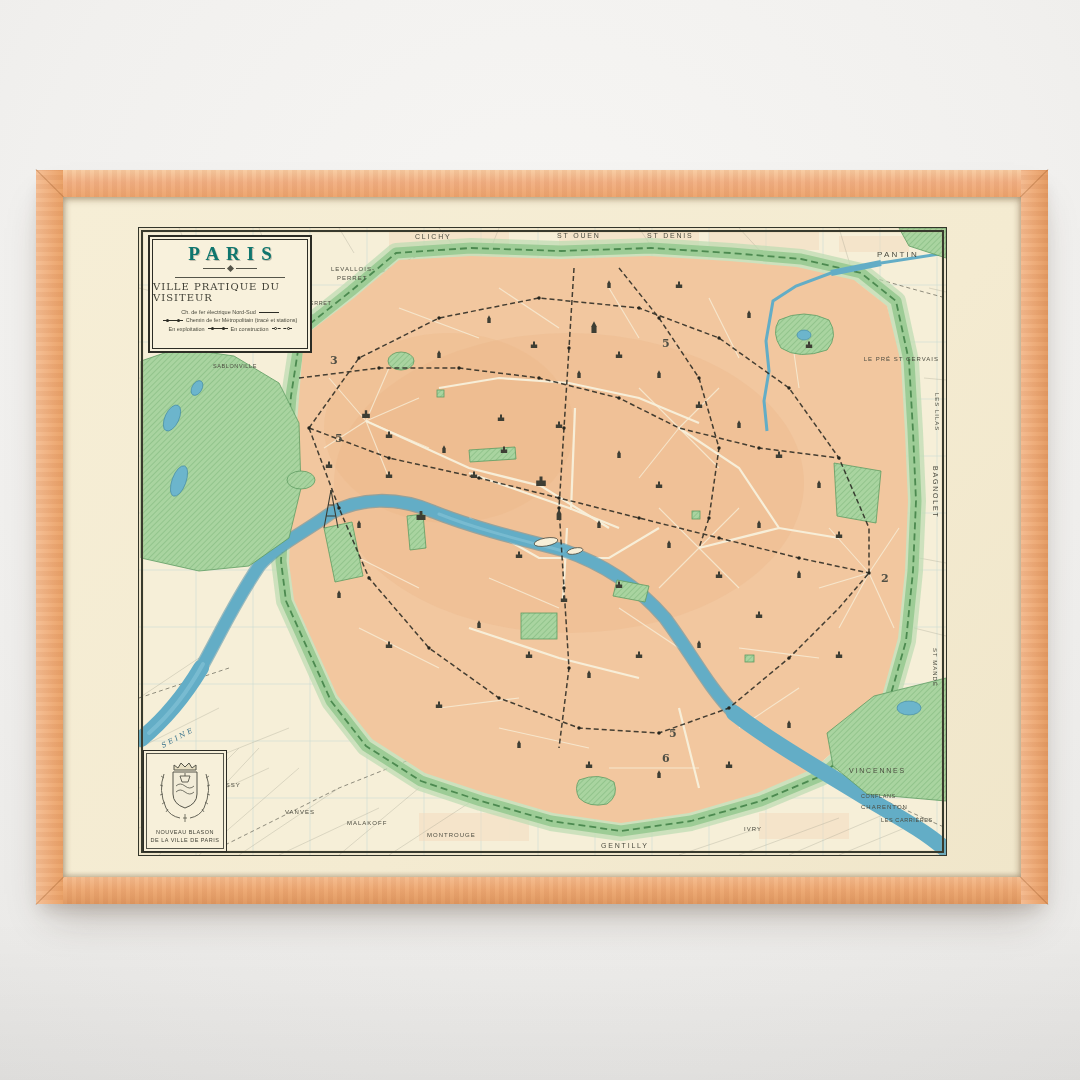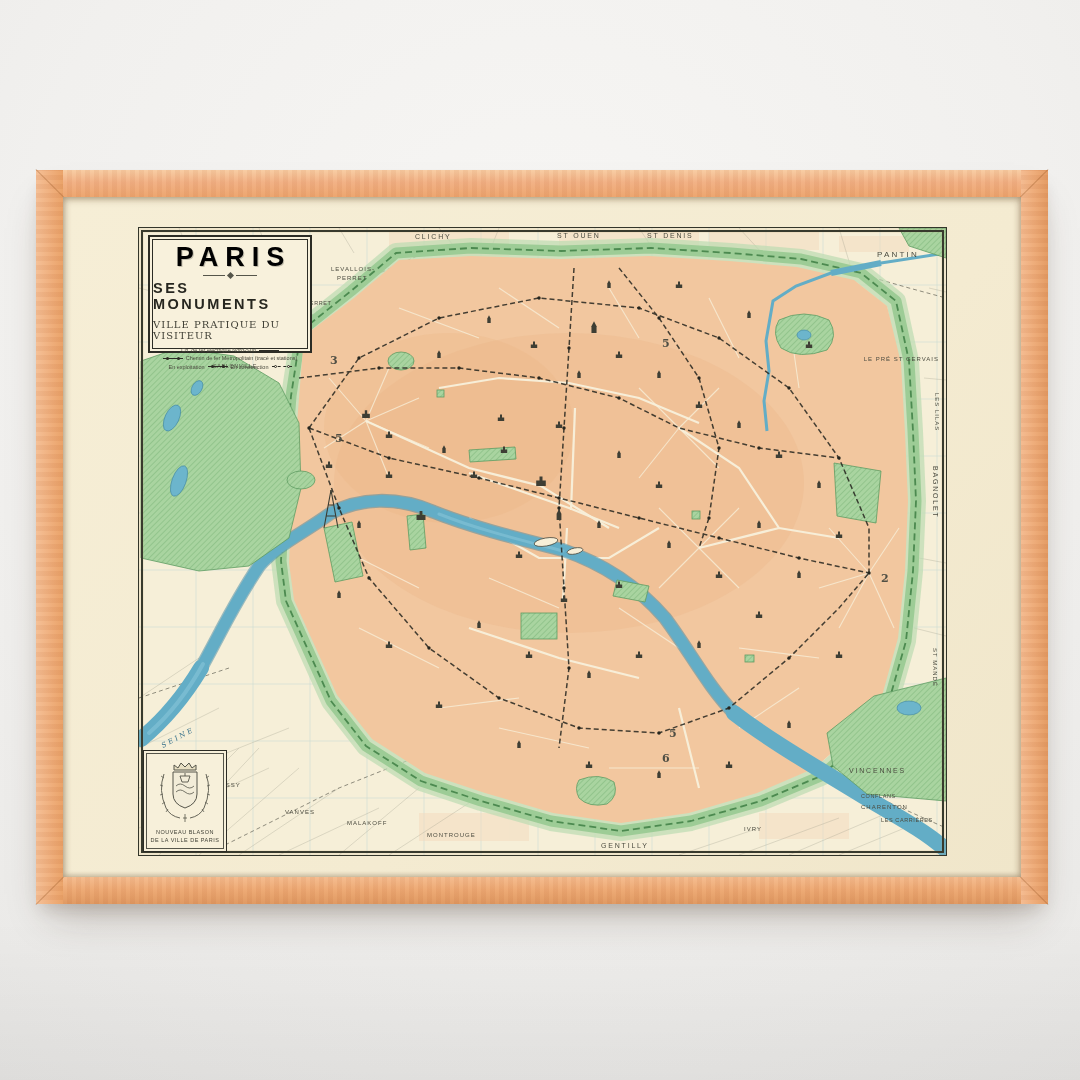--- a/index.html
+++ b/index.html
@@ -49,22 +49,22 @@
   .print-border{position:absolute;left:75px;top:30px;width:807px;height:627px;
     border:1.5px solid #33352a;box-sizing:content-box;}
   .print-border::before{content:"";position:absolute;inset:2px;border:2.5px solid #383a2d;pointer-events:none;z-index:5;}
   .map-svg{position:absolute;inset:0;width:807px;height:627px;display:block;background:#f6efd8;}
 
   
   .cartouche{position:absolute;left:9px;top:7px;width:160px;height:114px;z-index:6;
     background:#f8f1dc;border:2px solid #2c2c25;box-shadow:0 0 0 1px #f8f1dc inset;}
   .cartouche .inner{position:absolute;inset:2px;border:1px solid #2c2c25;
     display:flex;flex-direction:column;align-items:center;justify-content:flex-start;padding-top:4px;box-sizing:border-box;}
-  .c-title{font-family:Liberation Sans, sans-serif;font-weight:bold;font-size:27px;line-height:1;
-    letter-spacing:7px;color:#000000;text-indent:7px;
+  .c-title{font-family:Liberation Serif, serif;font-weight:bold;font-size:19px;line-height:1;
+    letter-spacing:7px;color:#0f766e;text-indent:7px;
     text-shadow:1px 1px 0 rgba(59,59,49,.28);}
   .c-orn{width:54px;height:7px;margin:2px 0 1px;display:flex;align-items:center;}
   .c-orn::before,.c-orn::after{content:"";flex:1;height:1px;background:#55554a;}
   .c-orn span{width:5px;height:5px;background:#55554a;transform:rotate(45deg);margin:0 3px;}
   .c-sub{font-family:"Liberation Sans",sans-serif;font-weight:bold;font-size:14.5px;
     letter-spacing:2.5px;color:#26261f;margin-top:1px;}
   .c-rule{width:110px;height:1px;background:#55554a;margin:4px 0 3px;}
   .c-tag{font-family:"DejaVu Serif",serif;font-size:10px;letter-spacing:1px;color:#3f3f35;}
   .c-legend{margin-top:5px;width:148px;font-size:5.5px;color:#4a4a3e;line-height:1.5;}
   .c-legrow{display:flex;align-items:center;justify-content:center;gap:3px;white-space:nowrap;}
@@ -385,21 +385,20 @@
 
           <rect x="0" y="0" width="807" height="627" fill="none" stroke="rgba(190,160,110,0.35)" stroke-width="10" opacity="0.35"></rect>
         </svg>
 
         <div class="cartouche">
           <div class="inner">
             <div class="c-title">PARIS</div>
             <div class="c-orn">
                 <span></span>
               </div>
-            <div class="c-sub">SES MONUMENTS</div>
             <div class="c-rule"></div>
             <div class="c-tag">VILLE PRATIQUE DU VISITEUR</div>
             <div class="c-legend">
               <div class="c-legrow">
                 <span>Ch. de fer électrique Nord-Sud</span>
                 <span class="leg-line"></span>
               </div>
               <div class="c-legrow">
                 <span class="leg-line dots"></span>
                 <span>Chemin de fer Métropolitain (tracé et stations)</span>

